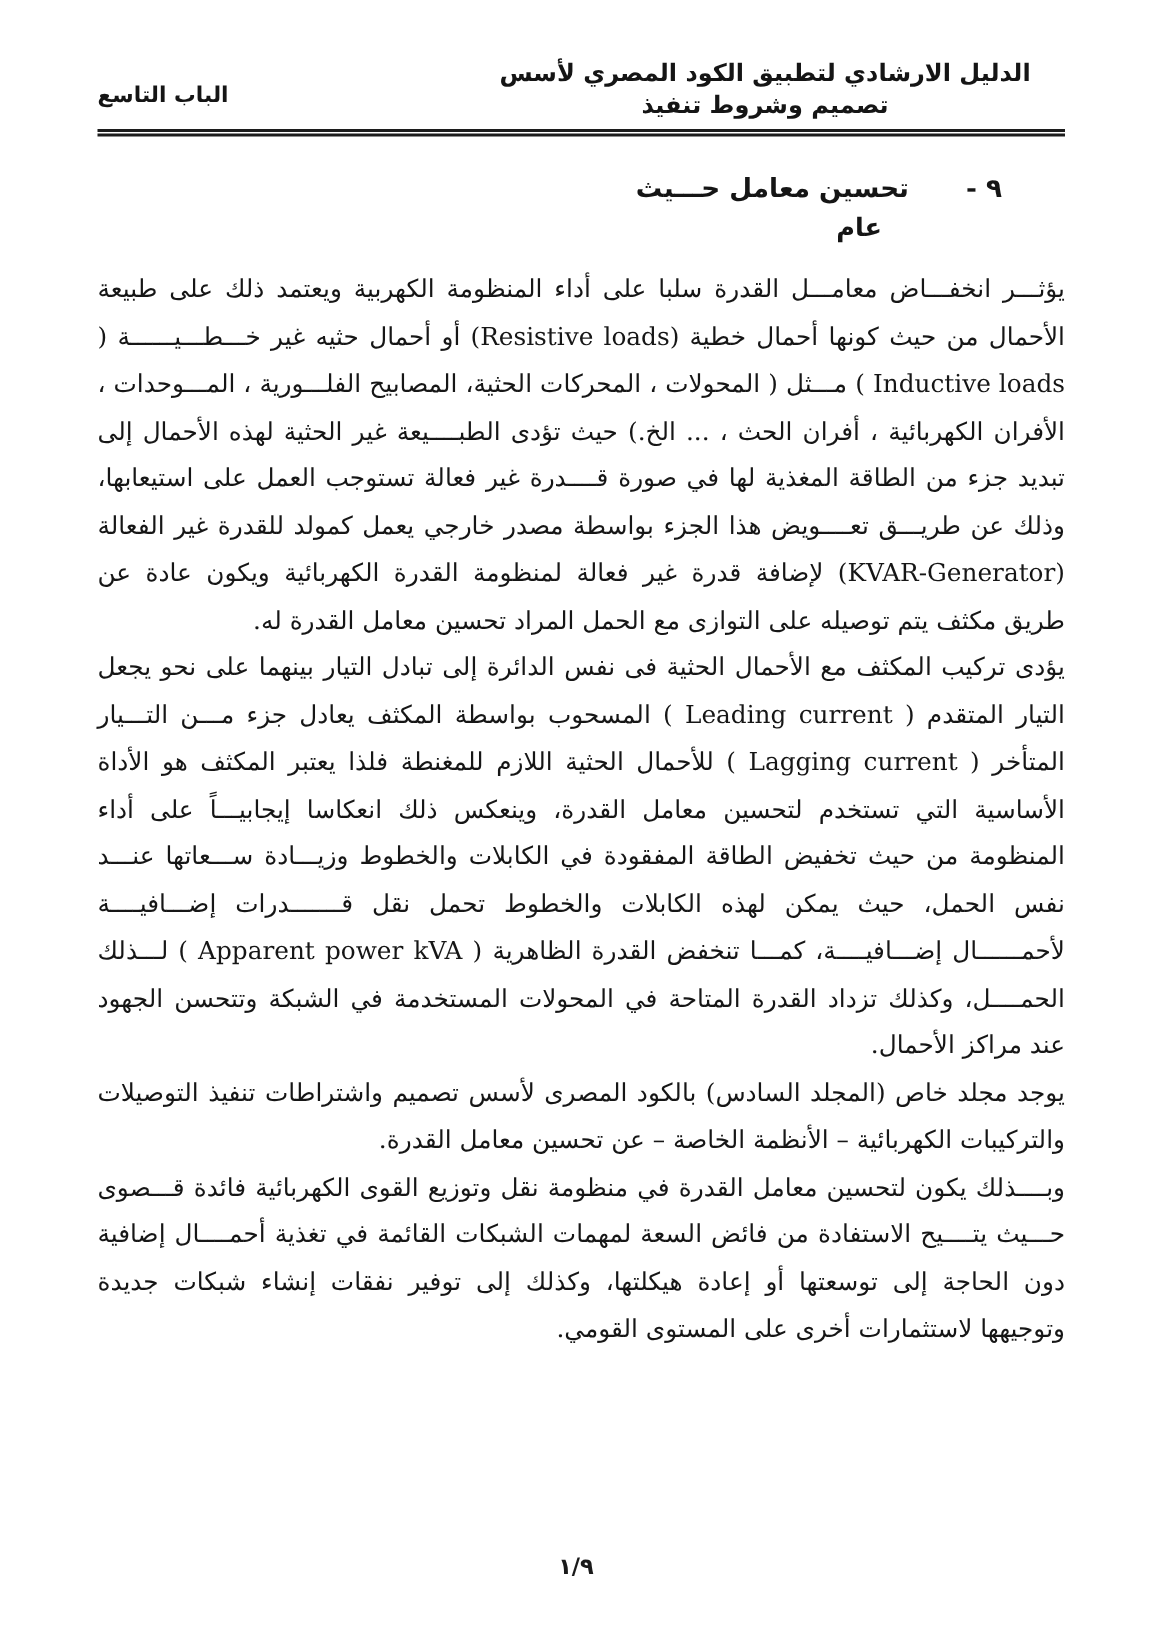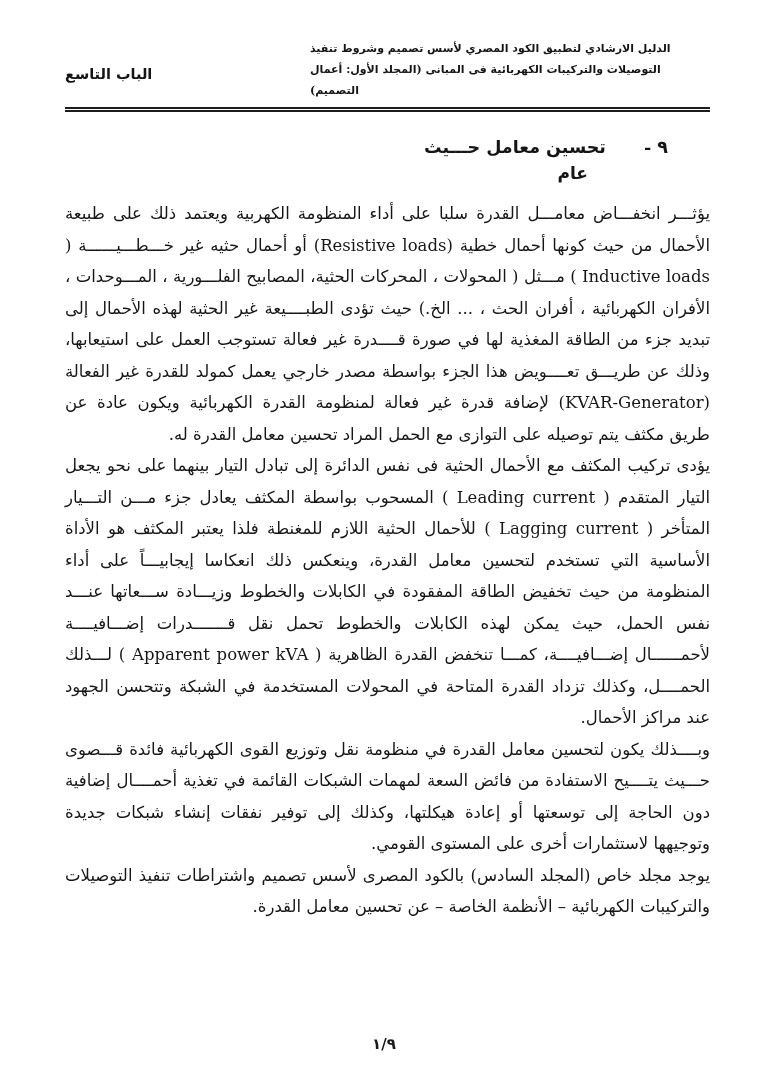--- a/index.html
+++ b/index.html
@@ -14,23 +14,23 @@
     font-family: "DejaVu Serif", "DejaVu Sans", sans-serif;
     overflow: hidden;
   }
   .header {
     display: flex;
     align-items: center;
     padding: 38px 58px 4px 65px;
   }
   .header-title {
     width: 400px;
-    text-align: left;
+    text-align: center;
     font-weight: bold;
-    font-size: 11px;
+    font-size: 16px;
     line-height: 21px;
   }
   .header-chapter {
     flex: 1;
     text-align: left;
     font-weight: bold;
     font-size: 14.5px;
     padding-top: 8px;
   }
   .double-rule {
@@ -77,39 +77,38 @@
   }
 </style>
 </head>
 <body>
 
 <div class="page">
 
   <header class="header">
     <div class="header-title">
       <div>الدليل الارشادي لتطبيق الكود المصري لأسس تصميم وشروط تنفيذ</div>
-      <div>التوصيلات والتركيبات الكهربائية فى المبانى (المجلد الأول: أعمال التصميم)</div>
     </div>
     <div class="header-chapter">الباب التاسع</div>
   </header>
 
   <div class="double-rule"></div>
 
   <main class="content">
     <div class="section-row">
       <span>٩ -</span>
       <span>تحسين معامل حـــيث</span>
     </div>
     <div class="section-subtitle">عام</div>
 
     <div class="paras">
       <p class="para">يؤثـــر انخفـــاض معامـــل القدرة سلبا على أداء المنظومة الكهربية ويعتمد ذلك على طبيعة الأحمال من حيث كونها أحمال خطية (Resistive loads) أو أحمال حثيه غير خـــطـــيــــــة ( Inductive loads ) مـــثل ( المحولات ، المحركات الحثية، المصابيح الفلـــورية ، المـــوحدات ، الأفران الكهربائية ، أفران الحث ، ... الخ.) حيث تؤدى الطبــــيعة غير الحثية لهذه الأحمال إلى تبديد جزء من الطاقة المغذية لها في صورة قــــدرة غير فعالة تستوجب العمل على استيعابها، وذلك عن طريـــق تعــــويض هذا الجزء بواسطة مصدر خارجي يعمل كمولد للقدرة غير الفعالة (KVAR-Generator) لإضافة قدرة غير فعالة لمنظومة القدرة الكهربائية ويكون عادة عن طريق مكثف يتم توصيله على التوازى مع الحمل المراد تحسين معامل القدرة له.</p>
       <p class="para">يؤدى تركيب المكثف مع الأحمال الحثية فى نفس الدائرة إلى تبادل التيار بينهما على نحو يجعل التيار المتقدم ( Leading current ) المسحوب بواسطة المكثف يعادل جزء مـــن التـــيار المتأخر ( Lagging current ) للأحمال الحثية اللازم للمغنطة فلذا يعتبر المكثف هو الأداة الأساسية التي تستخدم لتحسين معامل القدرة، وينعكس ذلك انعكاسا إيجابيـــاً على أداء المنظومة من حيث تخفيض الطاقة المفقودة في الكابلات والخطوط وزيـــادة ســـعاتها عنـــد نفس الحمل، حيث يمكن لهذه الكابلات والخطوط تحمل نقل قـــــــدرات إضـــافيــــة لأحمــــــال إضـــافيــــة، كمـــا تنخفض القدرة الظاهرية ( Apparent power kVA ) لـــذلك الحمــــل، وكذلك تزداد القدرة المتاحة في المحولات المستخدمة في الشبكة وتتحسن الجهود عند مراكز الأحمال.</p>
+      <p class="para">يوجد مجلد خاص (المجلد السادس) بالكود المصرى لأسس تصميم واشتراطات تنفيذ التوصيلات والتركيبات الكهربائية – الأنظمة الخاصة – عن تحسين معامل القدرة.</p>
       <p class="para">وبــــذلك يكون لتحسين معامل القدرة في منظومة نقل وتوزيع القوى الكهربائية فائدة قـــصوى حـــيث يتــــيح الاستفادة من فائض السعة لمهمات الشبكات القائمة في تغذية أحمــــال إضافية دون الحاجة إلى توسعتها أو إعادة هيكلتها، وكذلك إلى توفير نفقات إنشاء شبكات جديدة وتوجيهها لاستثمارات أخرى على المستوى القومي.</p>
-      <p class="para">يوجد مجلد خاص (المجلد السادس) بالكود المصرى لأسس تصميم واشتراطات تنفيذ التوصيلات والتركيبات الكهربائية – الأنظمة الخاصة – عن تحسين معامل القدرة.</p>
     </div>
   </main>
 
   <footer class="page-footer">
     <span>١/٩</span>
   </footer>
 
 </div>
 
 </body></html>

